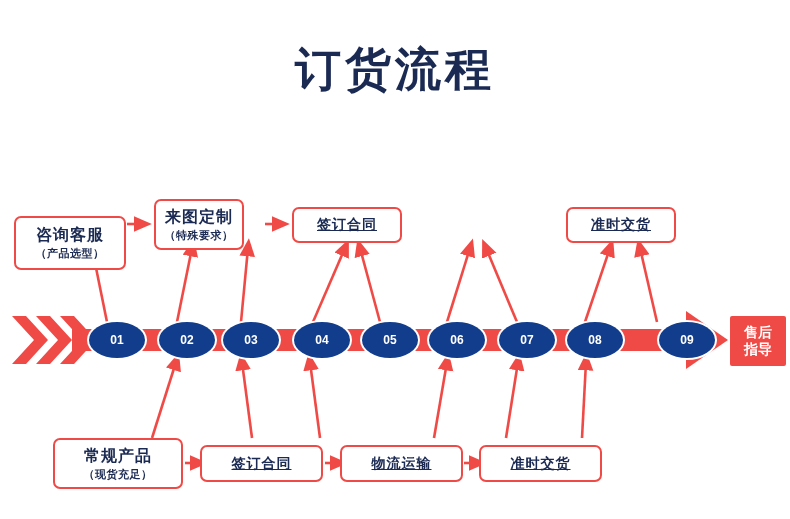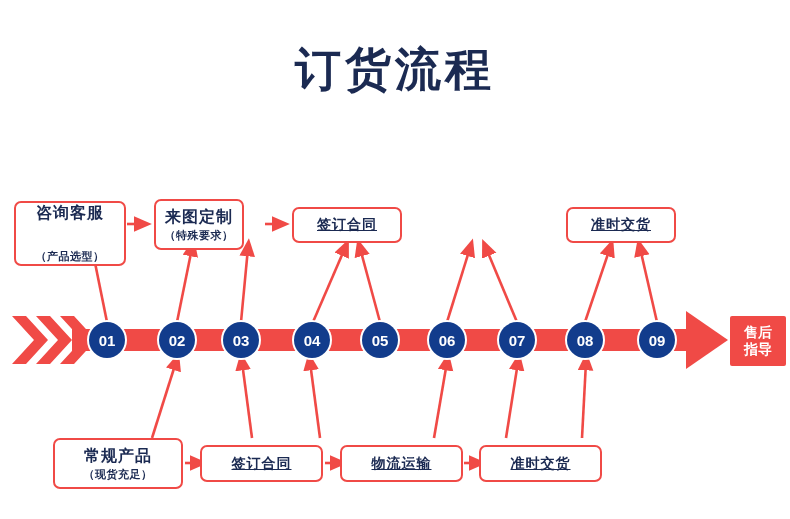--- a/index.html
+++ b/index.html
@@ -72,26 +72,26 @@
     margin-top: 2px;
   }
   .box.single .l1 {
     font-size: 14px;
     text-decoration: underline;
   }
 
   
   .circle {
     position: absolute;
-    width: 36px;
+    width: 56px;
     height: 36px;
     border-radius: 50%;
     background: #123c8c;
     color: #ffffff;
-    font-size: 15px;
+    font-size: 12px;
     font-weight: bold;
     display: flex;
     align-items: center;
     justify-content: center;
     box-shadow: 0 0 0 2px #ffffff;
     z-index: 4;
   }
 
   
   .endtag {
@@ -173,21 +173,21 @@
       <path d="M325,437 L338,437"></path>
       <path d="M464,437 L477,437"></path>
     </g>
 
     <g stroke="#f04a46" stroke-width="2.6" fill="none" marker-end="url(#ar)">
       <path d="M127,198 L142,198"></path>
       <path d="M265,198 L280,198"></path>
     </g>
   </svg>
 
-  <div class="box" style="left:14px; top:175px; width:112px; height:65px;justify-content:space-between;">
+  <div class="box" style="left:14px; top:190px; width:112px; height:54px;">
     <span class="l1">咨询客服</span>
     <span class="l2">（产品选型）</span>
   </div>
 
   <div class="box" style="left:154px; top:173px; width:90px; height:51px;">
     <span class="l1">来图定制</span>
     <span class="l2">（特殊要求）</span>
   </div>
 
   <div class="box single" style="left:292px; top:181px; width:110px; height:36px;">
@@ -233,21 +233,21 @@
   </div>
   <div class="circle" style="left:429px; top:296px;">
     <span>06</span>
   </div>
   <div class="circle" style="left:499px; top:296px;">
     <span>07</span>
   </div>
   <div class="circle" style="left:567px; top:296px;">
     <span>08</span>
   </div>
-  <div class="circle" style="left:639px; top:296px;">
+  <div class="circle" style="left:659px; top:296px;">
     <span>09</span>
   </div>
 
   <div class="endtag">
     <span>售后</span>
     <span>指导</span>
   </div>
 
 </div>
 

